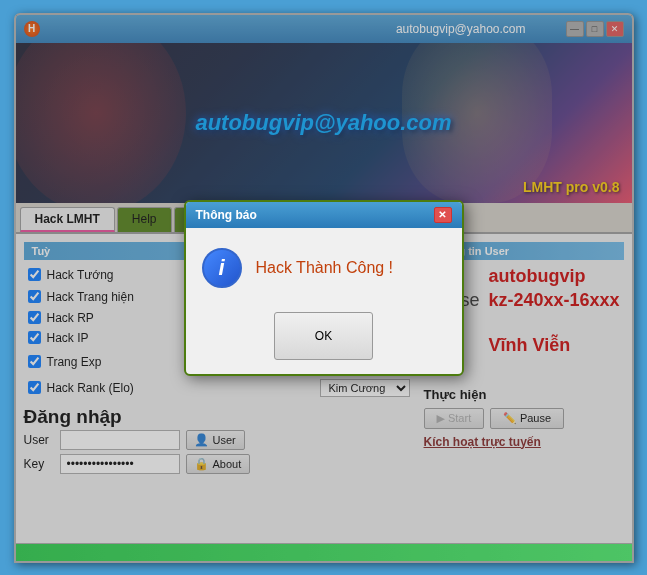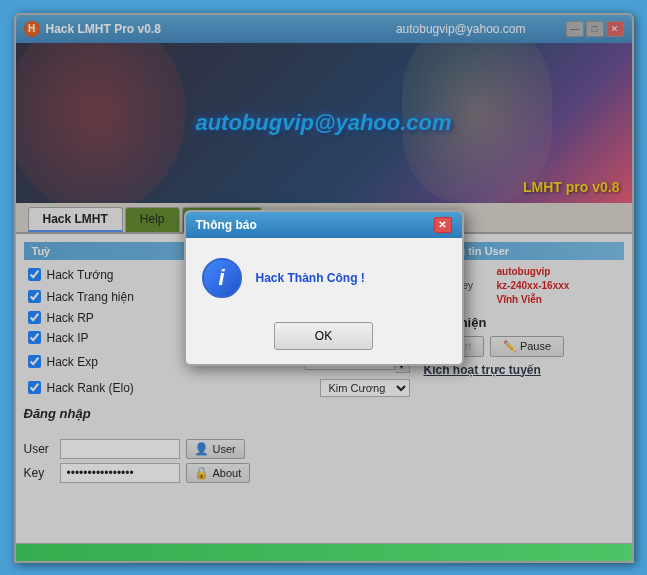--- a/index.html
+++ b/index.html
@@ -146,23 +146,22 @@
       border: 1px solid #999;
       border-bottom: none;
       background: #4d7c0f;
       cursor: pointer;
       font-size: 12px;
       border-radius: 3px 3px 0 0;
       margin-right: 2px;
     }
     .tab.active {
       background: #f0f0f0;
-      border-bottom: 2px solid #3b82f6;
-      font-weight: bold;
-      margin-left: 8px;
+      border-bottom: 2px solid #ec4899;
+      font-weight: bold;
     }
 
     
     .content {
       display: flex;
       flex: 1;
       padding: 8px;
       gap: 10px;
       background: #f0f0f0;
     }
@@ -201,23 +200,22 @@
       padding: 1px 4px;
       width: 90px;
     }
 
     
     .login-section {
       margin-top: 8px;
     }
     .login-title {
       font-weight: bold;
-      font-size: 13px;
-      margin-bottom: 18px;
-      font-style: italic;
+      font-size: 19px;
+      margin-bottom: 2px;
     }
     .login-row {
       display: flex;
       align-items: center;
       gap: 6px;
       margin-bottom: 4px;
     }
     .login-row label {
       width: 30px;
       font-size: 12px;
@@ -246,23 +244,23 @@
 
     
     .right-panel {
       width: 200px;
     }
     .user-info-section {
       margin-bottom: 10px;
     }
     .user-info-row {
       display: flex;
-      gap: 8px;
+      gap: 0;
       margin-bottom: 3px;
-      font-size: 10px;
+      font-size: 18px;
     }
     .user-info-label {
       color: #333;
       width: 65px;
     }
     .user-info-value {
       color: #cc0000;
       font-weight: bold;
     }
 
@@ -289,21 +287,21 @@
       padding: 3px 12px;
       cursor: pointer;
       font-size: 11px;
       border-radius: 2px;
     }
     .action-btn.disabled {
       color: #aaa;
       cursor: default;
     }
     .activate-link {
-      color: #0f172a;
+      color: #7f1d1d;
       text-decoration: underline;
       cursor: pointer;
       font-size: 12px;
       font-weight: bold;
     }
 
     
     .progress-bar-container {
       height: 18px;
       background: #d0d0d0;
@@ -356,21 +354,21 @@
       display: flex;
       align-items: center;
       justify-content: center;
       z-index: 100;
       border-radius: 0;
     }
 
     
     .dialog {
       background: #f0f0f0;
-      border: 2px solid #a3a3a3;
+      border: 2px solid #4d7c0f;
       border-radius: 6px;
       width: 280px;
       box-shadow: 3px 3px 15px rgba(0,0,0,0.5);
     }
     .dialog-title-bar {
       background: linear-gradient(to bottom, #4a9fd4, #2a7ab8);
       color: white;
       padding: 5px 10px;
       border-radius: 4px 4px 0 0;
       display: flex;
@@ -407,47 +405,46 @@
       align-items: center;
       justify-content: center;
       color: white;
       font-size: 22px;
       font-style: italic;
       font-weight: bold;
       flex-shrink: 0;
       border: 2px solid #3366cc;
     }
     .dialog-message {
-      font-size: 12px;
-      font-weight: bold;
-      color: #1d4ed8;
+      font-size: 16px;
+      font-weight: normal;
+      color: #c2410c;
     }
     .dialog-footer {
       padding: 8px 16px 14px;
       display: flex;
       justify-content: center;
     }
     .dialog-ok-btn {
       background: linear-gradient(to bottom, #f0f0f0, #d8d8d8);
       border: 1px solid #999;
-      padding: 6px 40px;
+      padding: 16px 40px;
       cursor: pointer;
       font-size: 12px;
       border-radius: 3px;
     }
   </style>
 </head>
 <body>
 
 <div class="main-window">
 
   <div class="title-bar">
     <div class="title-bar-left">
       <div class="title-icon">H</div>
-      <span class="title-text">Hack LMHT Pro v0.8</span>
     </div>
     <span class="title-email">autobugvip@yahoo.com</span>
     <div class="title-controls">
       <div class="title-btn">—</div>
       <div class="title-btn">□</div>
       <div class="title-btn close">✕</div>
     </div>
   </div>
 
   <div class="banner">
@@ -487,21 +484,21 @@
         <label>Hack RP</label>
       </div>
 
       <div class="hack-option">
         <input type="checkbox" checked="" style="">
         <label>Hack IP</label>
       </div>
 
       <div class="hack-option">
         <input type="checkbox" checked="" style="">
-        <label>Hack Exp</label>
+        <label>Trang Exp</label>
         <div class="exp-input-container">
           <input type="text" class="exp-input" style="">
           <div class="spinner-btns">
             <button class="spinner-btn">▲</button>
             <button class="spinner-btn">▼</button>
           </div>
         </div>
       </div>
 
       <div class="hack-option">

